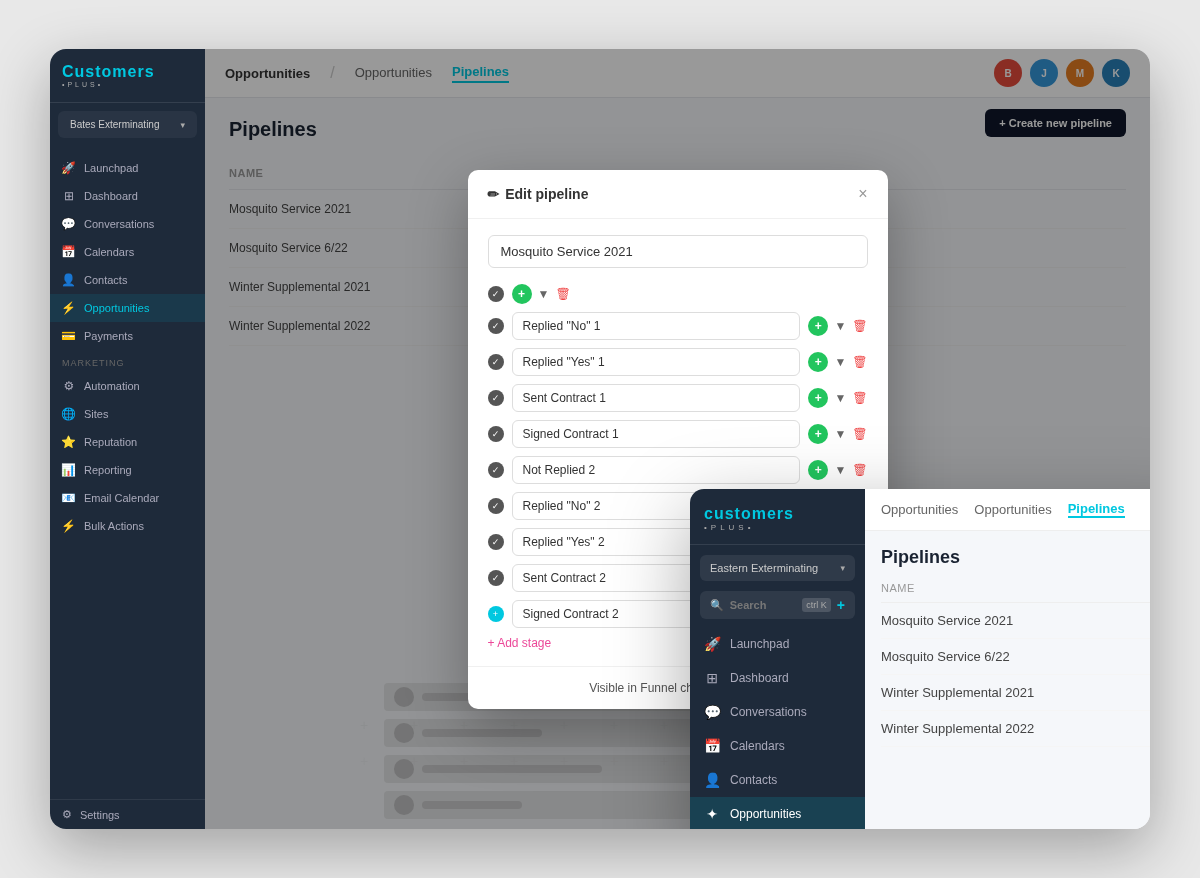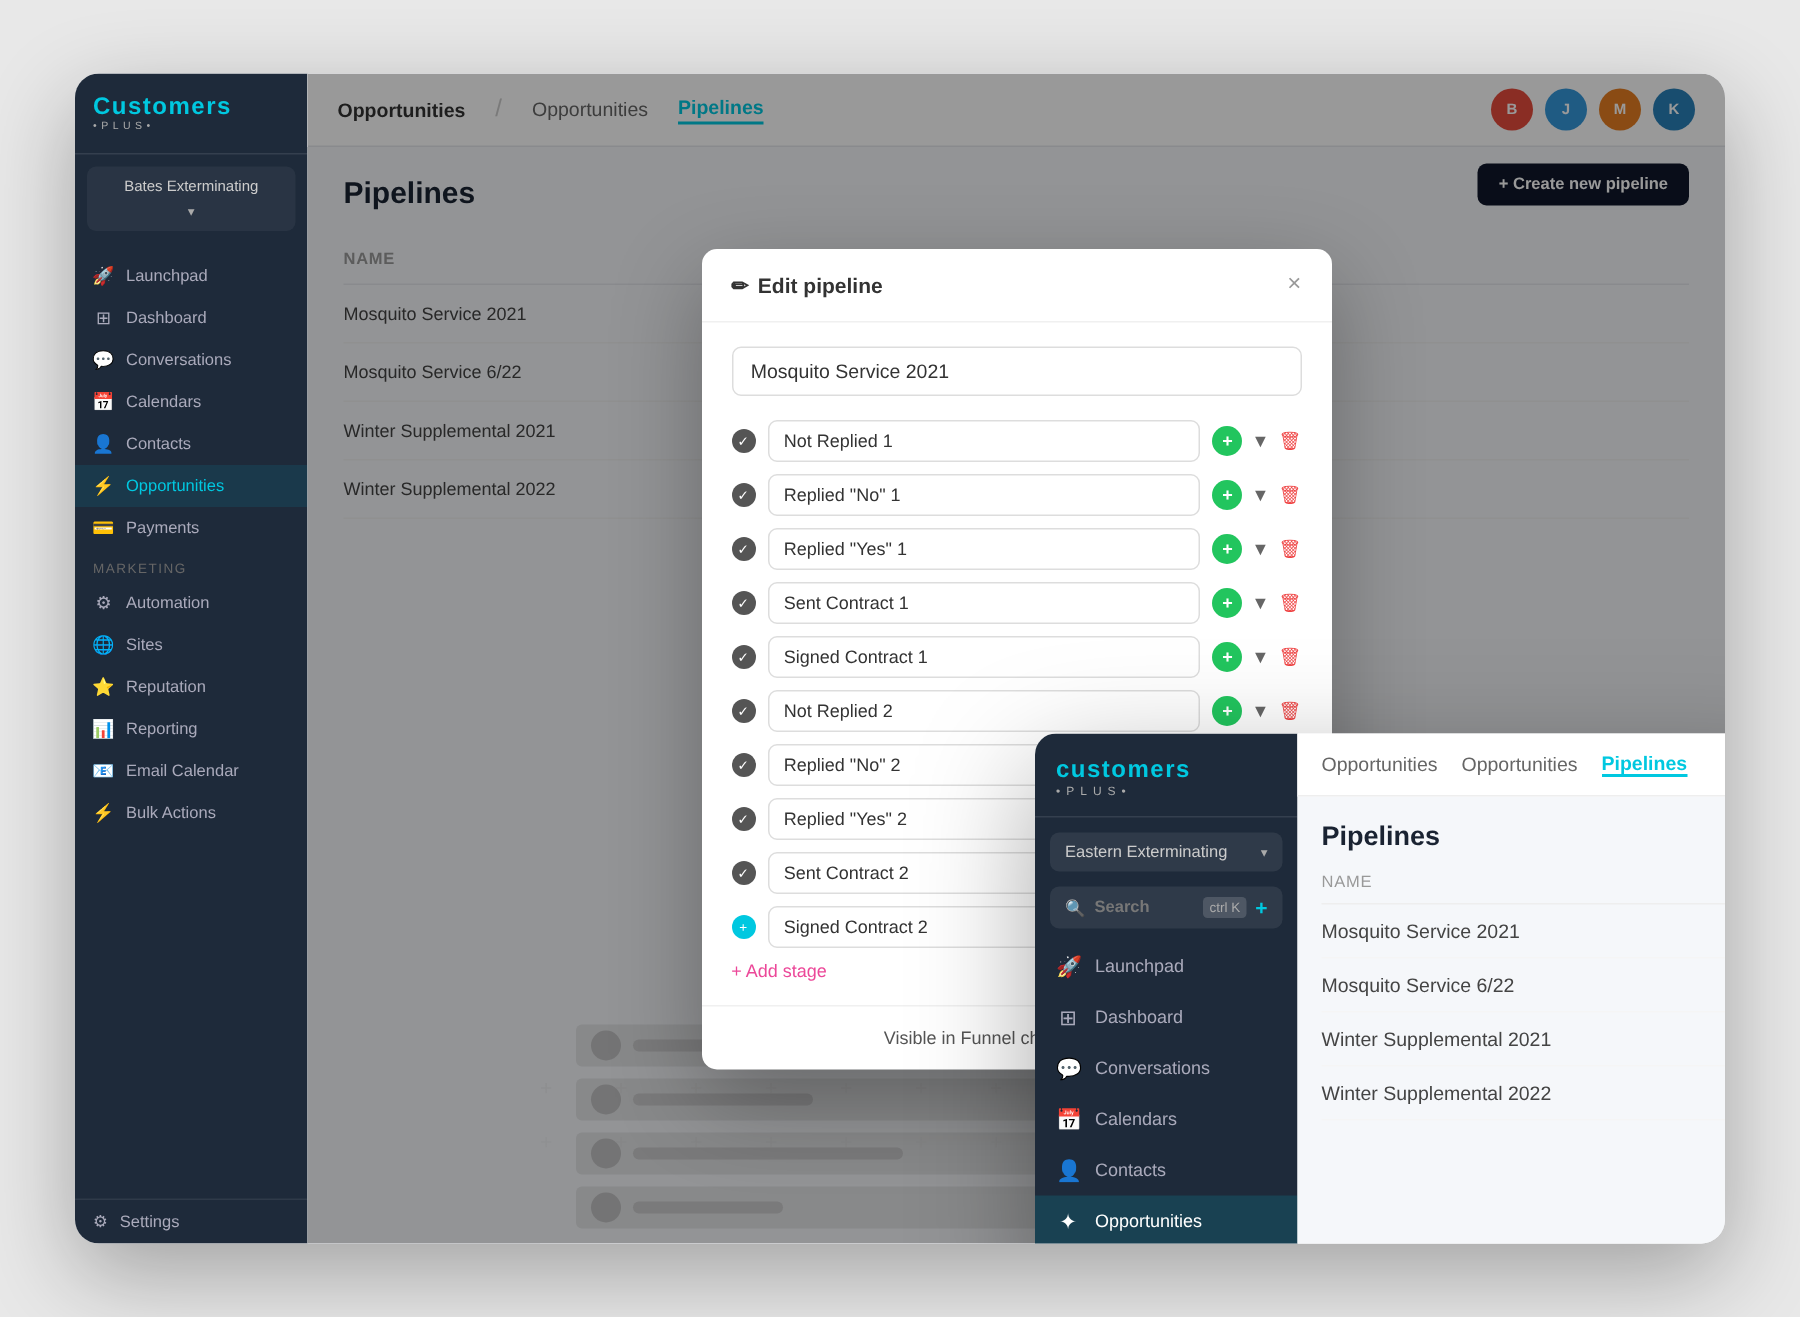--- a/index.html
+++ b/index.html
@@ -52,25 +52,24 @@
     .logo-sub {
       font-size: 7px;
       color: #aaa;
       letter-spacing: 3px;
     }
 
     .sidebar-account {
       padding: 8px 12px;
       display: flex;
       align-items: center;
-      gap: 6px;
+      gap: 18px;
       background: rgba(255,255,255,0.05);
       margin: 8px;
       border-radius: 6px;
-      flex-direction: column;
     }
 
     .sidebar-account-text {
       font-size: 10px;
       color: #ccc;
       flex: 1;
     }
 
     .sidebar-nav {
       padding: 8px 0;
@@ -808,21 +807,20 @@
           </div>
           <span class="modal-close">×</span>
         </div>
 
         <div class="modal-body">
           <input class="pipeline-name-input" value="Mosquito Service 2021" style="">
 
 
           <div class="stage-row">
             <div class="stage-check"></div>
-            <input class="stage-input" value="Not Replied 1" style="">
             <div class="stage-action-btns">
               <div class="stage-add-btn">+</div>
               <span class="stage-filter-btn">▼</span>
               <span class="stage-delete-btn">🗑</span>
             </div>
           </div>
 
           <div class="stage-row">
             <div class="stage-check"></div>
             <input class="stage-input" value="Replied &quot;No&quot; 1" style="">

